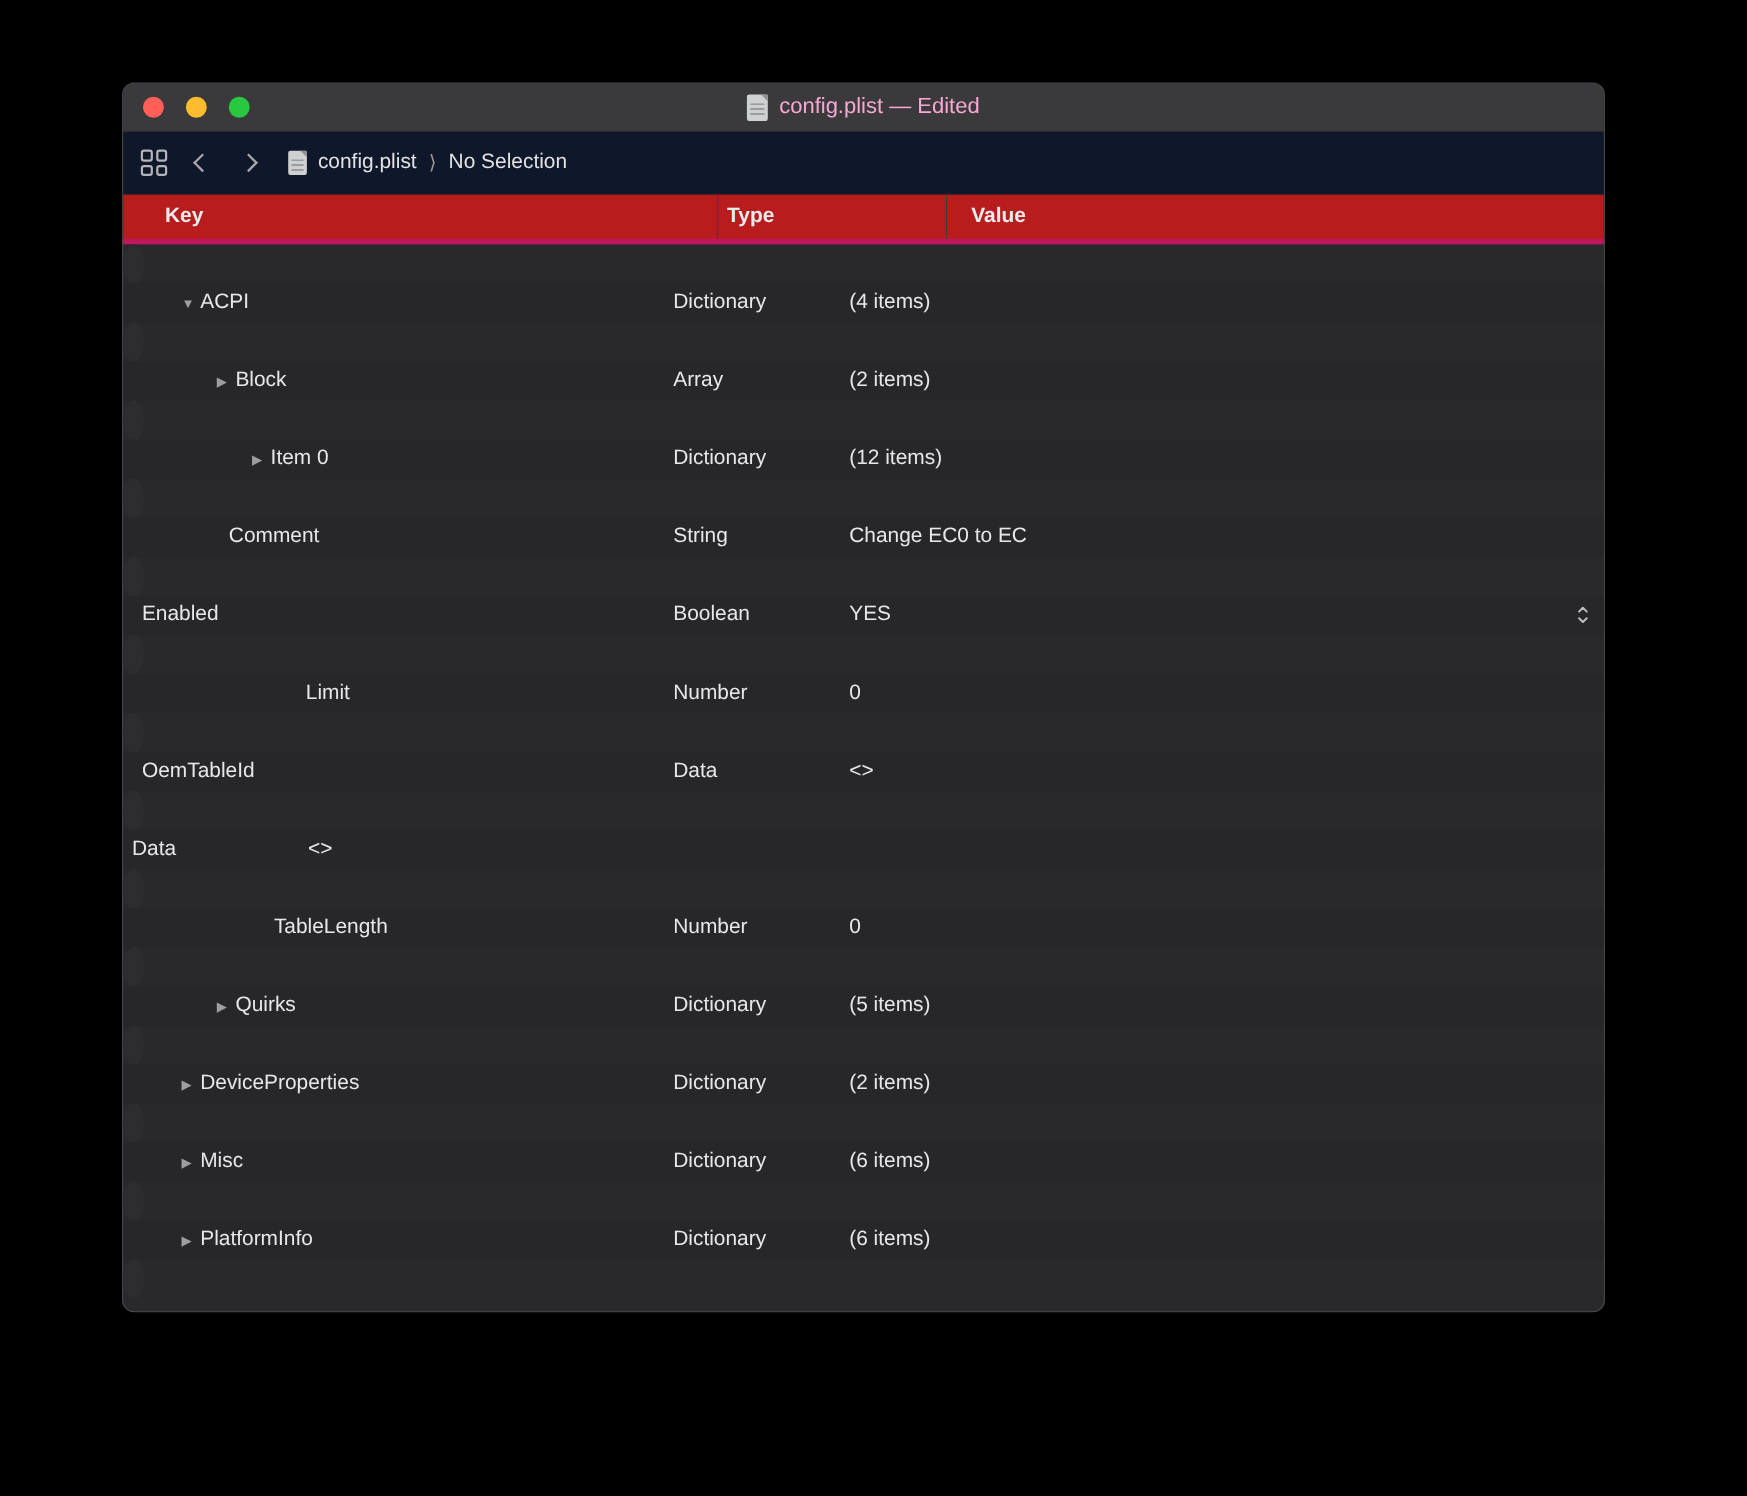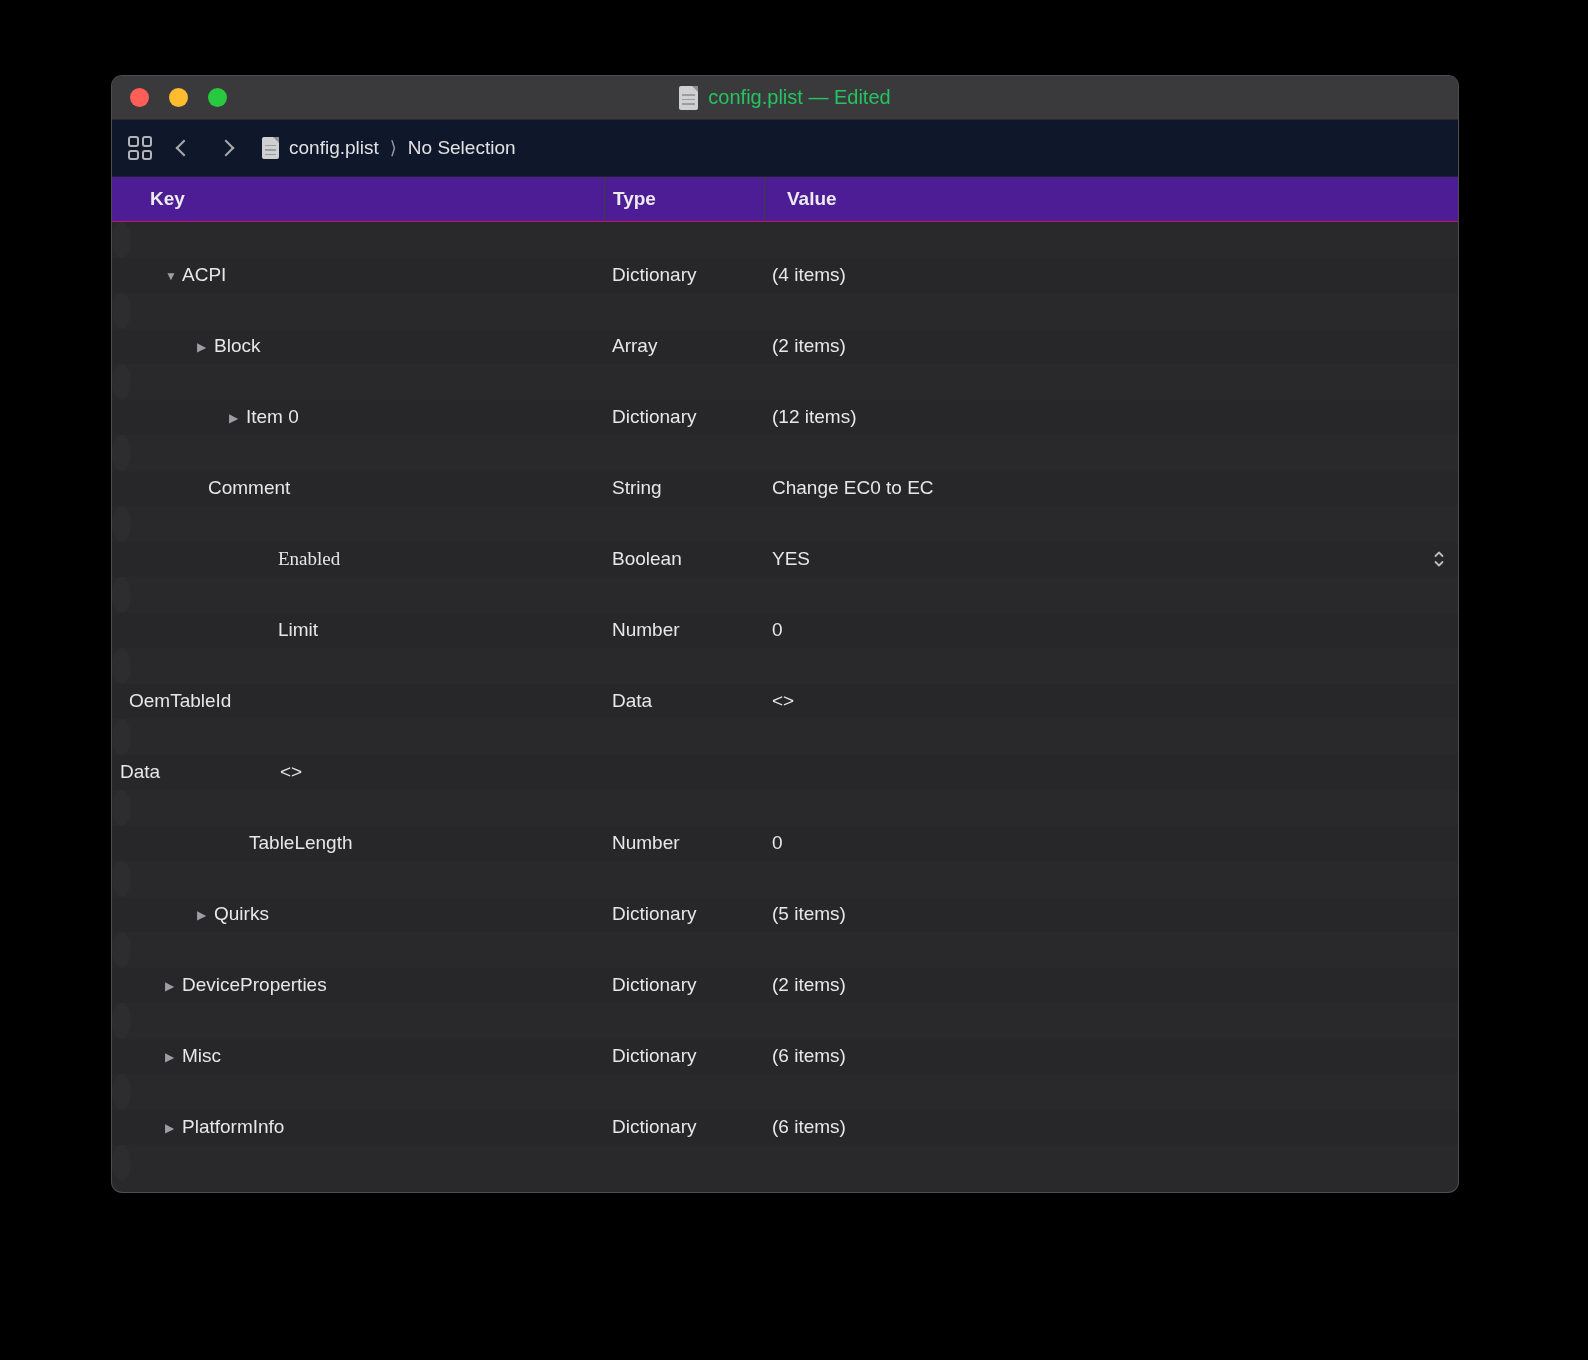--- a/index.html
+++ b/index.html
@@ -9,21 +9,21 @@
   .window { position:absolute; left:112px; top:76px; width:1346px; height:1116px;
     background:#29292b; border-radius:10px; overflow:hidden;
     box-shadow:0 0 0 1px #4d4d4f, 0 25px 70px rgba(0,0,0,.7); }
 
   
   .titlebar { height:44px; background:#3a3a3c; border-bottom:1px solid #2b2b2d;
     display:flex; align-items:center; position:relative; }
   .traffic { position:absolute; left:18px; top:0; bottom:0; display:flex; align-items:center; gap:20px; }
   .light { width:19px; height:19px; border-radius:50%; }
   .title-center { flex:1; display:flex; justify-content:center; align-items:center; gap:10px;
-    color:#22c55e; font-size:20px; font-weight:500; }
+    color:#f9a8d4; font-size:20px; font-weight:500; }
 
   .doc-icon { position:relative; width:19px; height:24px; background:#cfd0d2; border-radius:2px; flex:none; }
   .doc-icon::before { content:""; position:absolute; top:0; right:0; width:0; height:0;
     border-top:6px solid #8f9093; border-left:6px solid transparent; }
   .doc-icon::after { content:""; position:absolute; left:3px; right:3px; top:8px; height:11px;
     background:repeating-linear-gradient(#9b9c9f 0 1.5px, transparent 1.5px 4.5px); }
 
   
   .toolbar { height:57px; background:#0f172a; border-bottom:1px solid #232325;
     display:flex; align-items:center; padding:0 16px; color:#e2e2e4; font-size:19px; }
@@ -32,22 +32,22 @@
   .grid-icon span { border:2px solid #b4b4b8; border-radius:3px; }
   .chev { width:12px; height:12px; flex:none; }
   .chev.back { border-left:2.5px solid #a9a9ad; border-bottom:2.5px solid #a9a9ad;
     transform:rotate(45deg); margin-right:30px; }
   .chev.fwd  { border-right:2.5px solid #a9a9ad; border-top:2.5px solid #a9a9ad;
     transform:rotate(45deg); margin-right:30px; }
   .toolbar .doc-icon { width:17px; height:22px; margin-right:10px; }
   .crumb-sep { color:#98989c; margin:0 11px; font-size:18px; }
 
   
-  .thead { height:45px; background:#4c1d95; border-bottom:1px solid #be185d;
-    display:flex; align-items:stretch; font-weight:700; color:#ebebed; font-size:19px; }
+  .thead { height:45px; background:#b91c1c; border-bottom:5px solid #be185d;
+    display:flex; align-items:stretch; font-weight:700; color:#ebebed; font-size:19px;gap:48px; }
   .th { display:flex; align-items:center; }
   .th.key   { width:492px; padding-left:38px; }
   .th.type  { width:160px; padding-left:8px; border-left:1px solid #3e3e40;text-align:center; }
   .th.value { flex:1; padding-left:22px; border-left:1px solid #3e3e40; }
 
   
   .row { display:flex; height:35.5px; align-items:center; font-size:19px;
     color:#e7e7e9; position:relative; white-space:nowrap; }
   .row.light { background:#2d2d2f; }
   .row.dark  { background:#272729; }
@@ -150,21 +150,21 @@
         <div class="valuecell">Change EC0 to EC</div>
       </div>
       <div class="row light">
         <div class="keycell" style="padding-left: 149px;">
           <span class="tri" style="visibility: hidden;"></span>
         </div>
         <div class="typecell">Number</div>
         <div class="valuecell">0</div>
       </div>
       <div class="row dark">
-        <div class="keycell" style="padding-left: 149px; font-family: Liberation Serif, serif;">
+        <div class="keycell" style="">
           <span class="tri" style="visibility: hidden;"></span>
           <span>Enabled</span>
         </div>
         <div class="typecell">Boolean</div>
         <div class="valuecell">YES</div>
         <span class="stepper">
           <svg width="12" height="20" viewBox="0 0 12 20">
             <path d="M2.5 7 L6 3.5 L9.5 7" fill="none" stroke="#bcbcc0" stroke-width="1.8" stroke-linecap="round" stroke-linejoin="round"></path>
             <path d="M2.5 13 L6 16.5 L9.5 13" fill="none" stroke="#bcbcc0" stroke-width="1.8" stroke-linecap="round" stroke-linejoin="round"></path>
           </svg>

